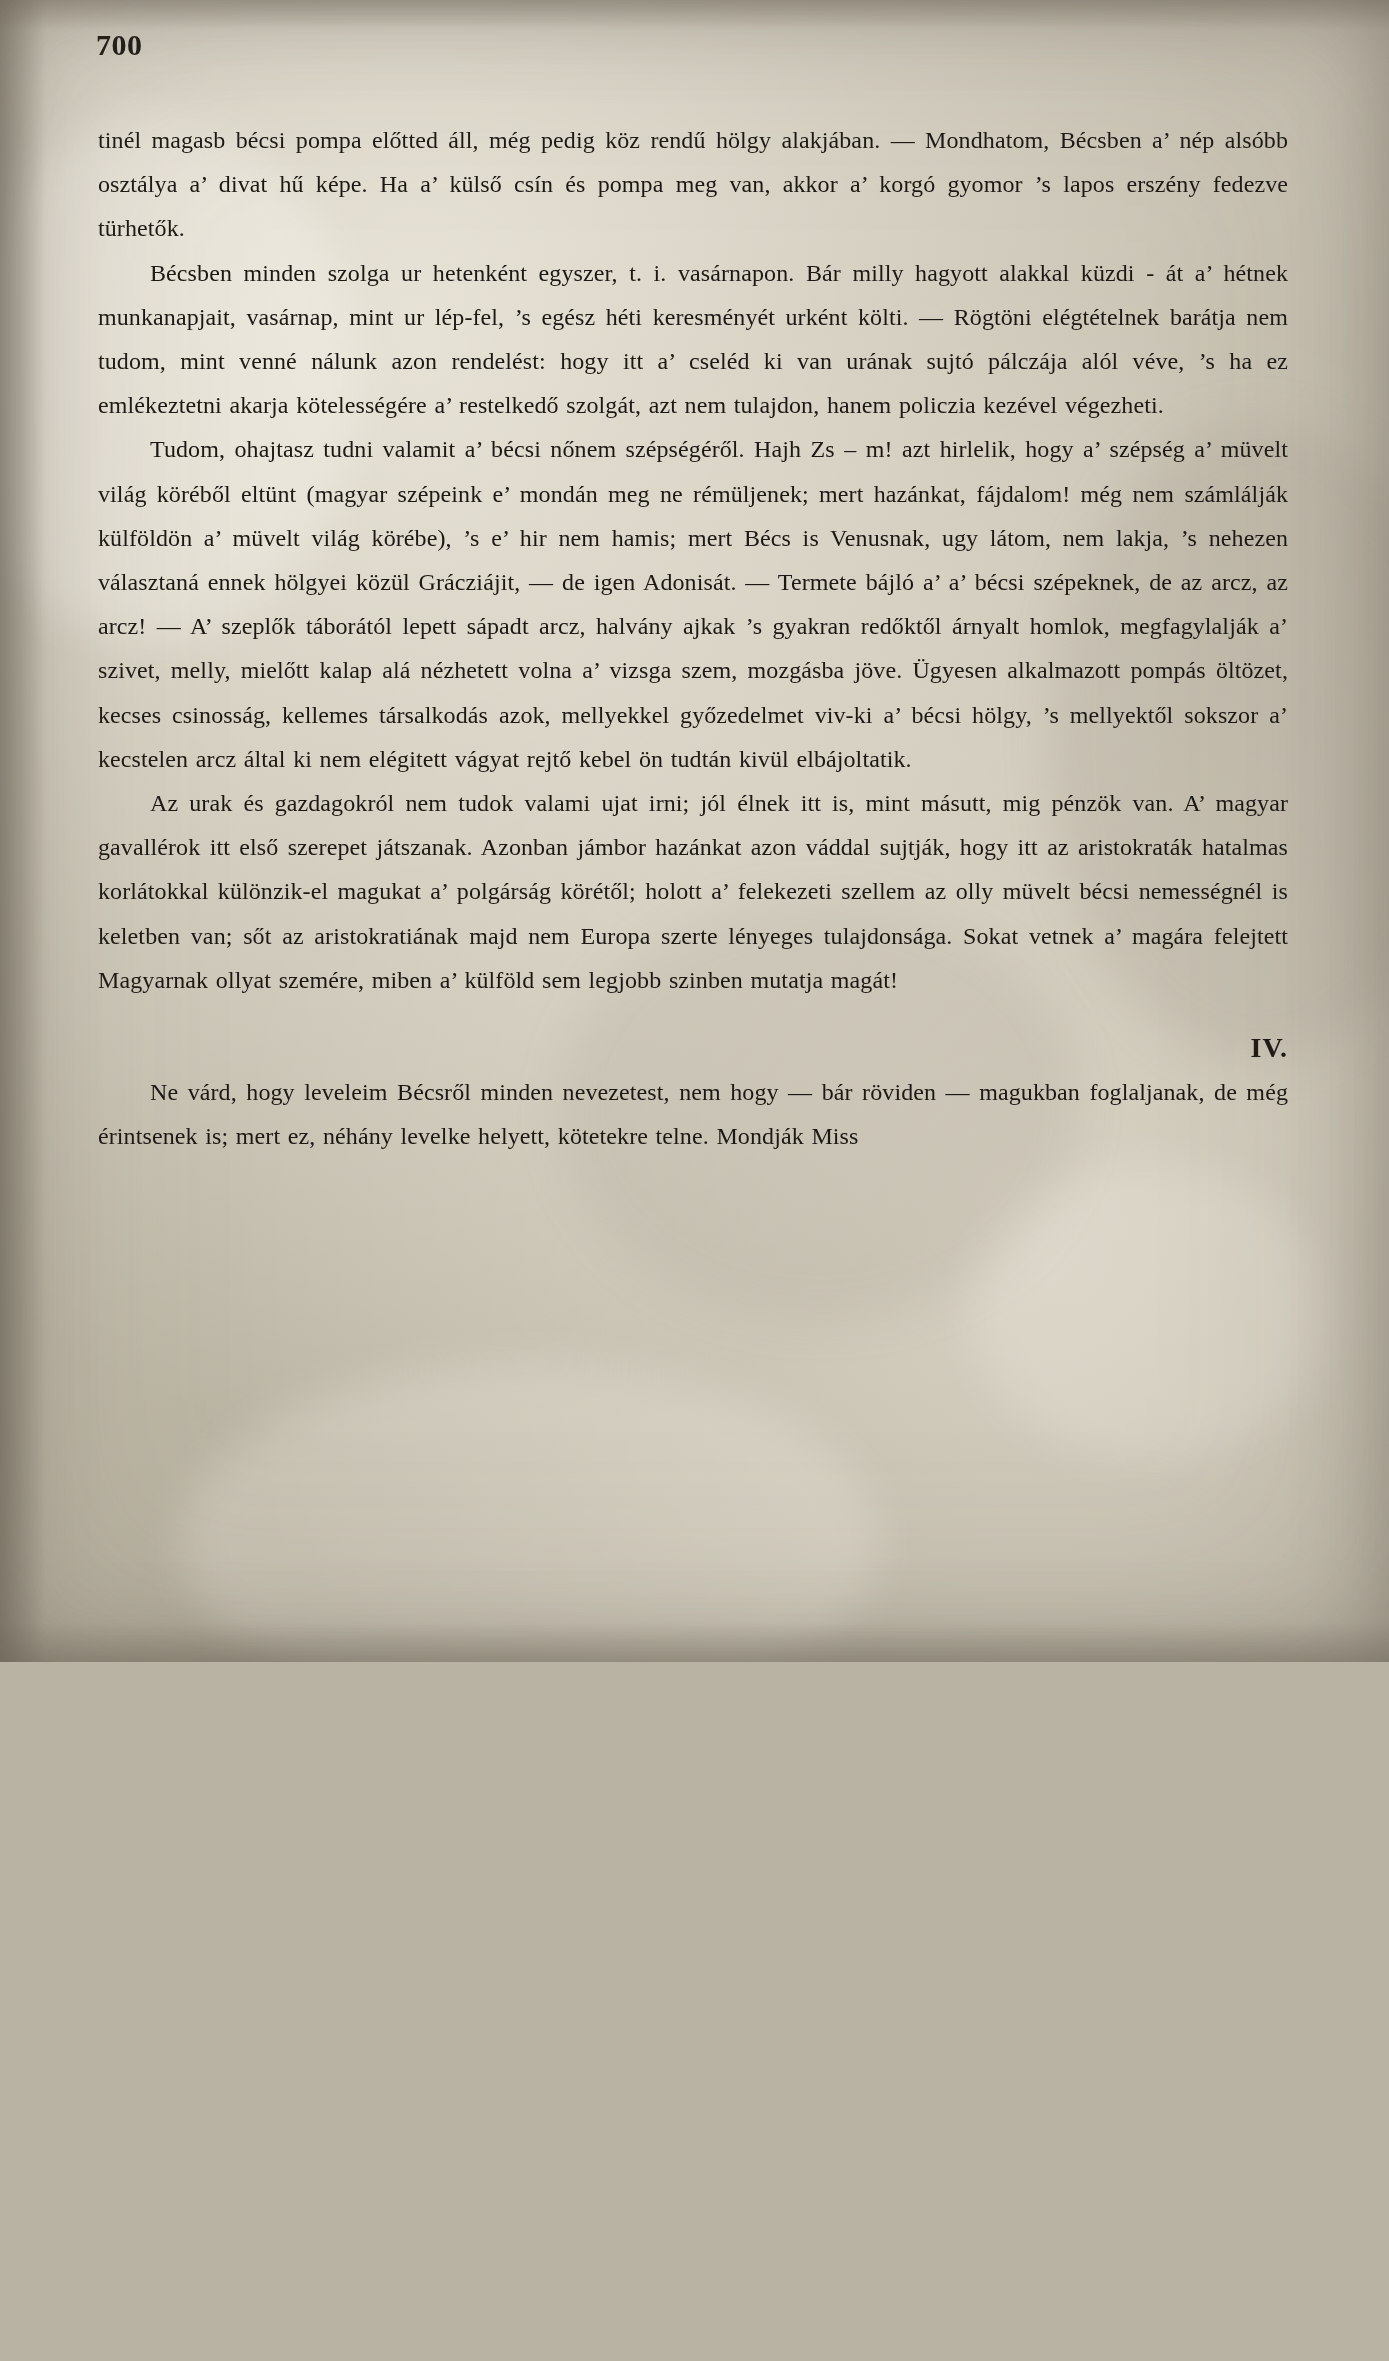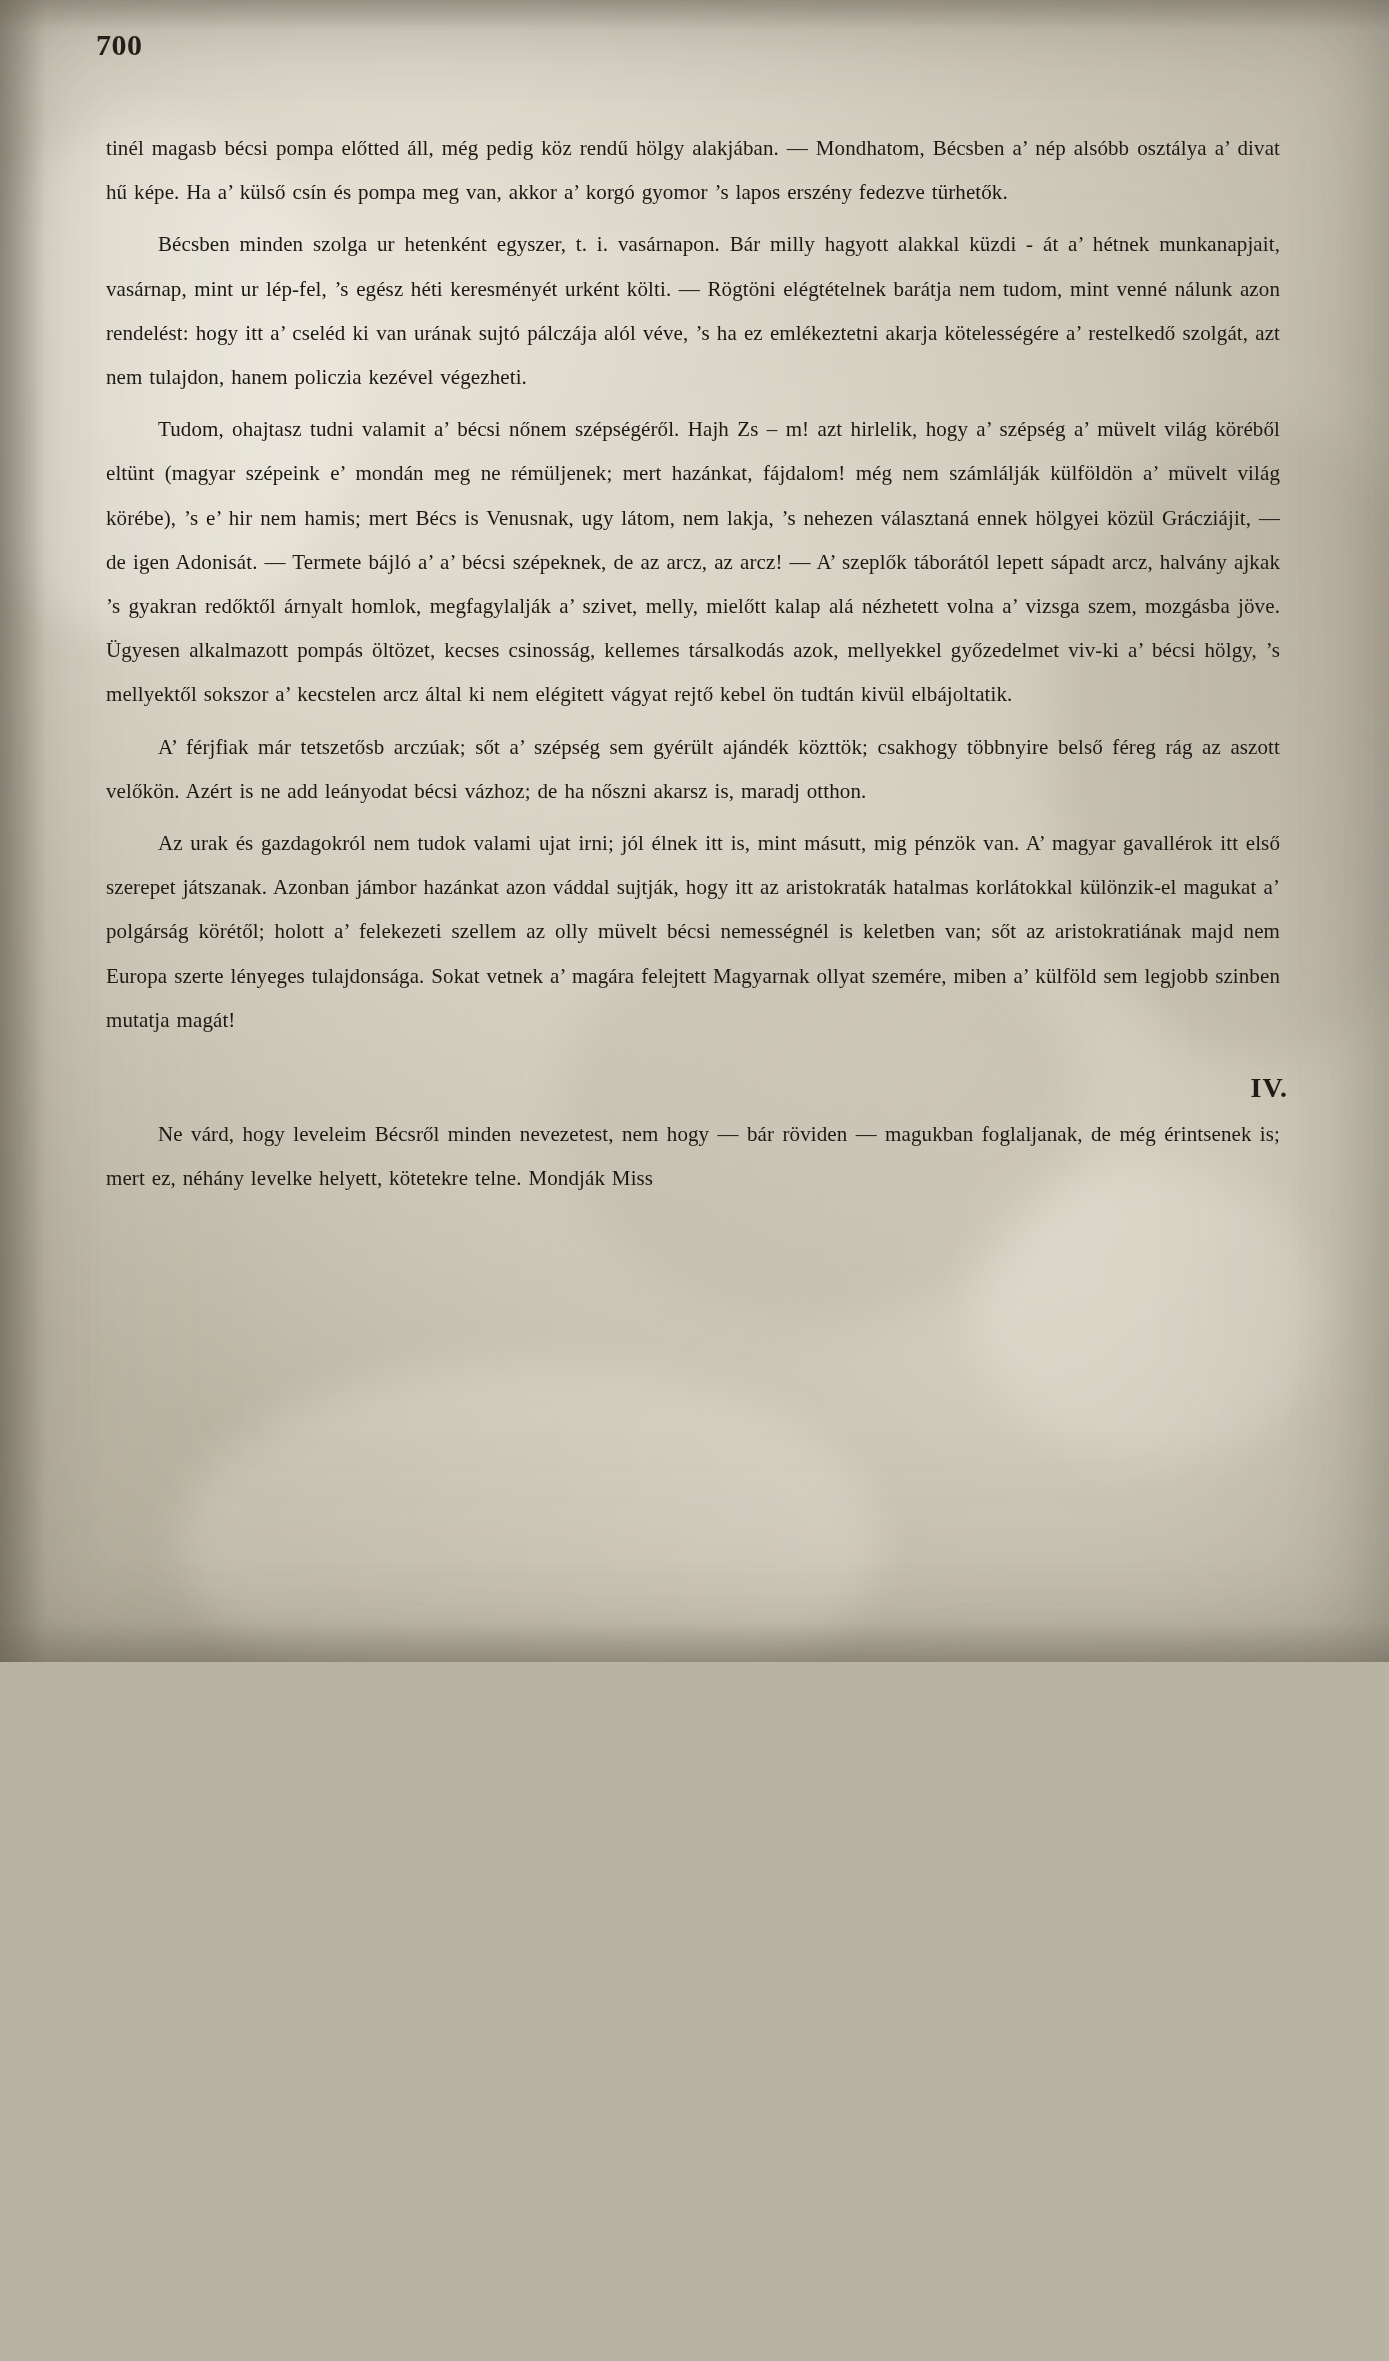--- a/index.html
+++ b/index.html
@@ -45,22 +45,22 @@
   }
 
   .textblock {
     position: absolute;
     left: 98px;
     top: 118px;
     width: 1190px;
   }
 
   p.body {
-    margin: 8px;
-    font-size: 21px;
+    margin: 0;
+    font-size: 24px;
     line-height: 44.2px;
     text-align: justify;
     text-justify: inter-word;
     letter-spacing: 0.1px;
     color: #1c1915;
     word-spacing: 1.5px;
   }
   p.indent {
     text-indent: 52px;
   }
@@ -117,21 +117,20 @@
   <div class="blotch b3"></div>
   <div class="blotch b4"></div>
   <div class="blotch b5"></div>
 
   <div class="page-number">700</div>
 
   <div class="textblock">
     <p class="body faded">tinél magasb bécsi pompa előtted áll, még pedig köz rendű hölgy alakjában. — Mondhatom, Bécsben a’ nép alsóbb osztálya a’ divat hű képe. Ha a’ külső csín és pompa meg van, akkor a’ korgó gyomor ’s lapos erszény fedezve türhetők.</p>
     <p class="body indent">Bécsben minden szolga ur hetenként egyszer, t. i. vasárnapon. Bár milly hagyott alakkal küzdi - át a’ hétnek munkanapjait, vasárnap, mint ur lép-fel, ’s egész héti keresményét urként költi. — Rögtöni elégtételnek barátja nem tudom, mint venné nálunk azon rendelést: hogy itt a’ cseléd ki van urának sujtó pálczája alól véve, ’s ha ez emlékeztetni akarja kötelességére a’ restelkedő szolgát, azt nem tulajdon, hanem policzia kezével végezheti.</p>
     <p class="body indent">Tudom, ohajtasz tudni valamit a’ bécsi nőnem szépségéről. Hajh Zs – m! azt hirlelik, hogy a’ szépség a’ müvelt világ köréből eltünt (magyar szépeink e’ mondán meg ne rémüljenek; mert hazánkat, fájdalom! még nem számlálják külföldön a’ müvelt világ körébe), ’s e’ hir nem hamis; mert Bécs is Venusnak, ugy látom, nem lakja, ’s nehezen választaná ennek hölgyei közül Grácziájit, — de igen Adonisát. — Termete bájló a’ a’ bécsi szépeknek, de az arcz, az arcz! — A’ szeplők táborától lepett sápadt arcz, halvány ajkak ’s gyakran redőktől árnyalt homlok, megfagylalják a’ szivet, melly, mielőtt kalap alá nézhetett volna a’ vizsga szem, mozgásba jöve. Ügyesen alkalmazott pompás öltözet, kecses csinosság, kellemes társalkodás azok, mellyekkel győzedelmet viv-ki a’ bécsi hölgy, ’s mellyektől sokszor a’ kecstelen arcz által ki nem elégitett vágyat rejtő kebel ön tudtán kivül elbájoltatik.</p>
-    <p class="body indent">A’ férjfiak már tetszetősb arczúak; sőt a’ szépség sem gyérült ajándék közttök; csakhogy többnyire belső féreg rág az aszott velőkön. Azért is ne add leányodat bécsi vázhoz; de ha nőszni akarsz is, maradj otthon.</p>
     <p class="body indent">Az urak és gazdagokról nem tudok valami ujat irni; jól élnek itt is, mint másutt, mig pénzök van. A’ magyar gavallérok itt első szerepet játszanak. Azonban jámbor hazánkat azon váddal sujtják, hogy itt az aristokraták hatalmas korlátokkal különzik-el magukat a’ polgárság körétől; holott a’ felekezeti szellem az olly müvelt bécsi nemességnél is keletben van; sőt az aristokratiának majd nem Europa szerte lényeges tulajdonsága. Sokat vetnek a’ magára felejtett Magyarnak ollyat szemére, miben a’ külföld sem legjobb szinben mutatja magát!</p>
 
     <div class="section-head">IV.</div>
 
     <p class="body indent faded">Ne várd, hogy leveleim Bécsről minden nevezetest, nem hogy — bár röviden — magukban foglaljanak, de még érintsenek is; mert ez, néhány levelke helyett, kötetekre telne. Mondják Miss</p>
   </div>
 
   <div class="edge-left"></div>
   <div class="edge-top"></div>
   <div class="edge-bottom"></div>

